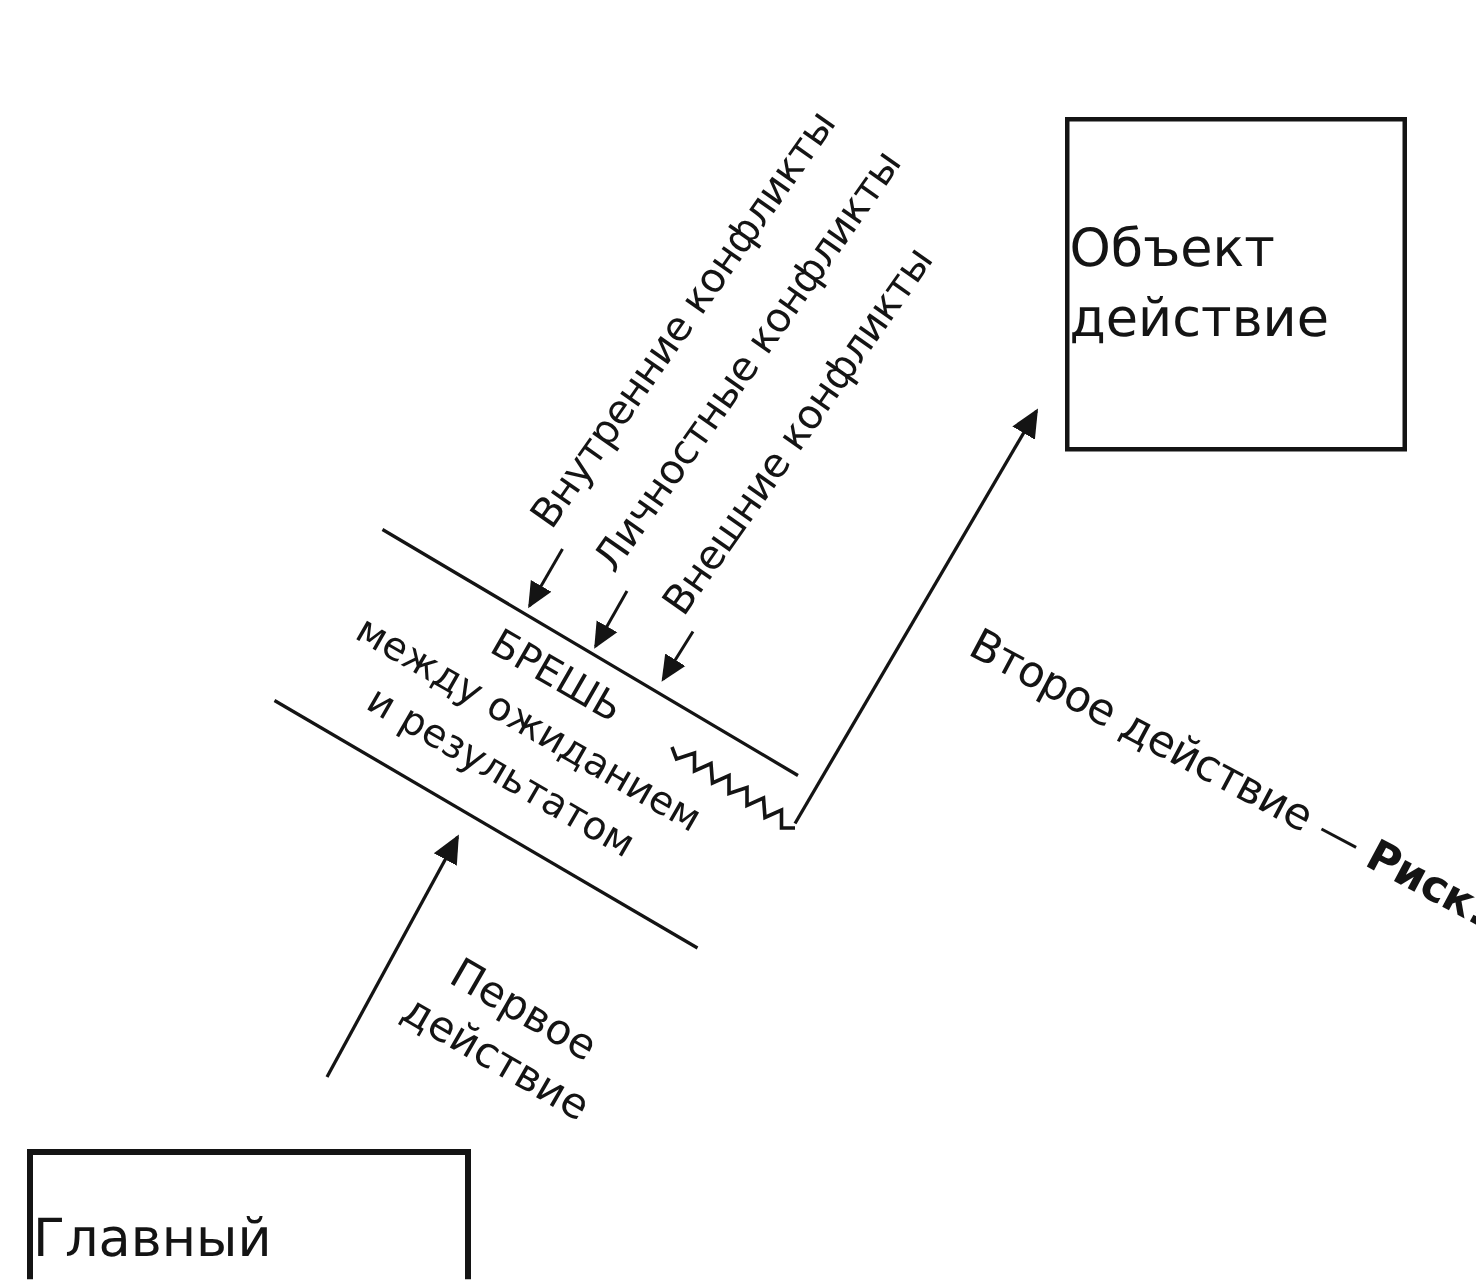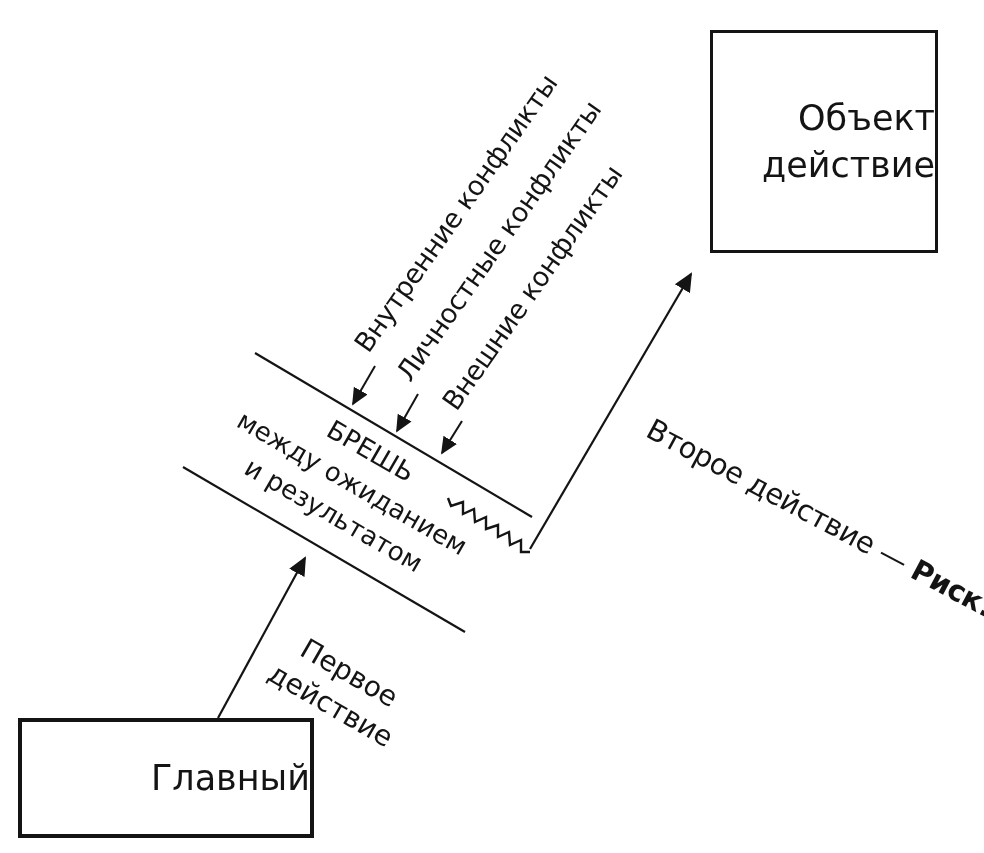--- a/index.html
+++ b/index.html
@@ -21,25 +21,26 @@
     left: 0;
     top: 0;
   }
   .node-box {
     position: absolute;
     box-sizing: border-box;
     border: 3px solid #141414;
     background: #ffffff;
     display: flex;
     flex-direction: column;
-    align-items: flex-end;
+    align-items: flex-start;
     justify-content: center;
     text-align: center;
     font-size: 35px;
     line-height: 47px;
+    margin-top: 48px;
   }
   .box-object {
     left: 710px;
     top: 30px;
     width: 228px;
     height: 223px;
   }
   .box-hero {
     left: 18px;
     top: 718px;

